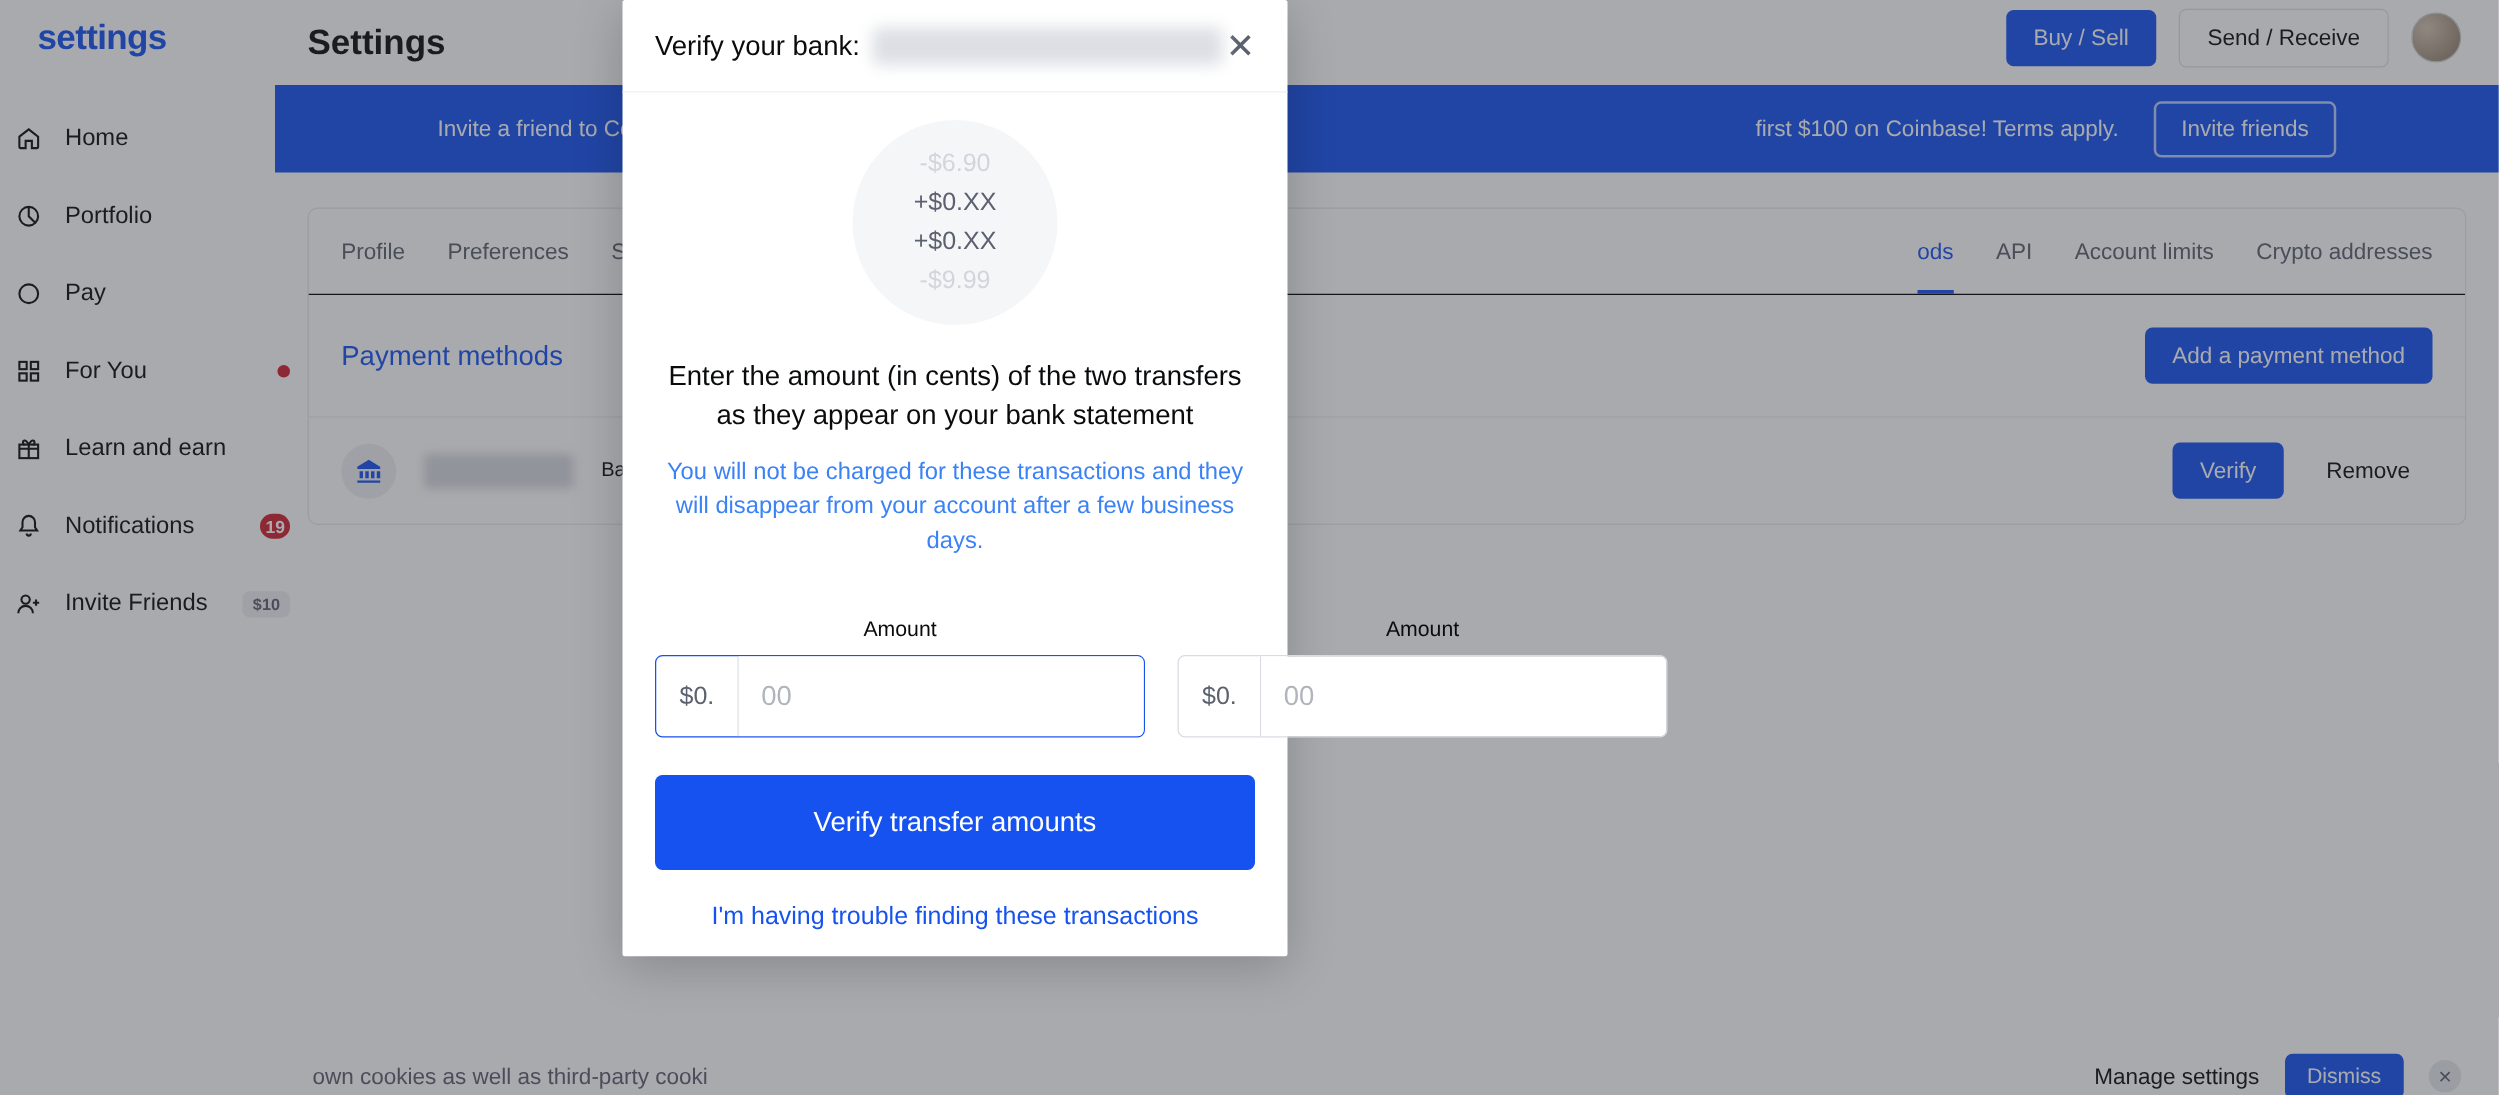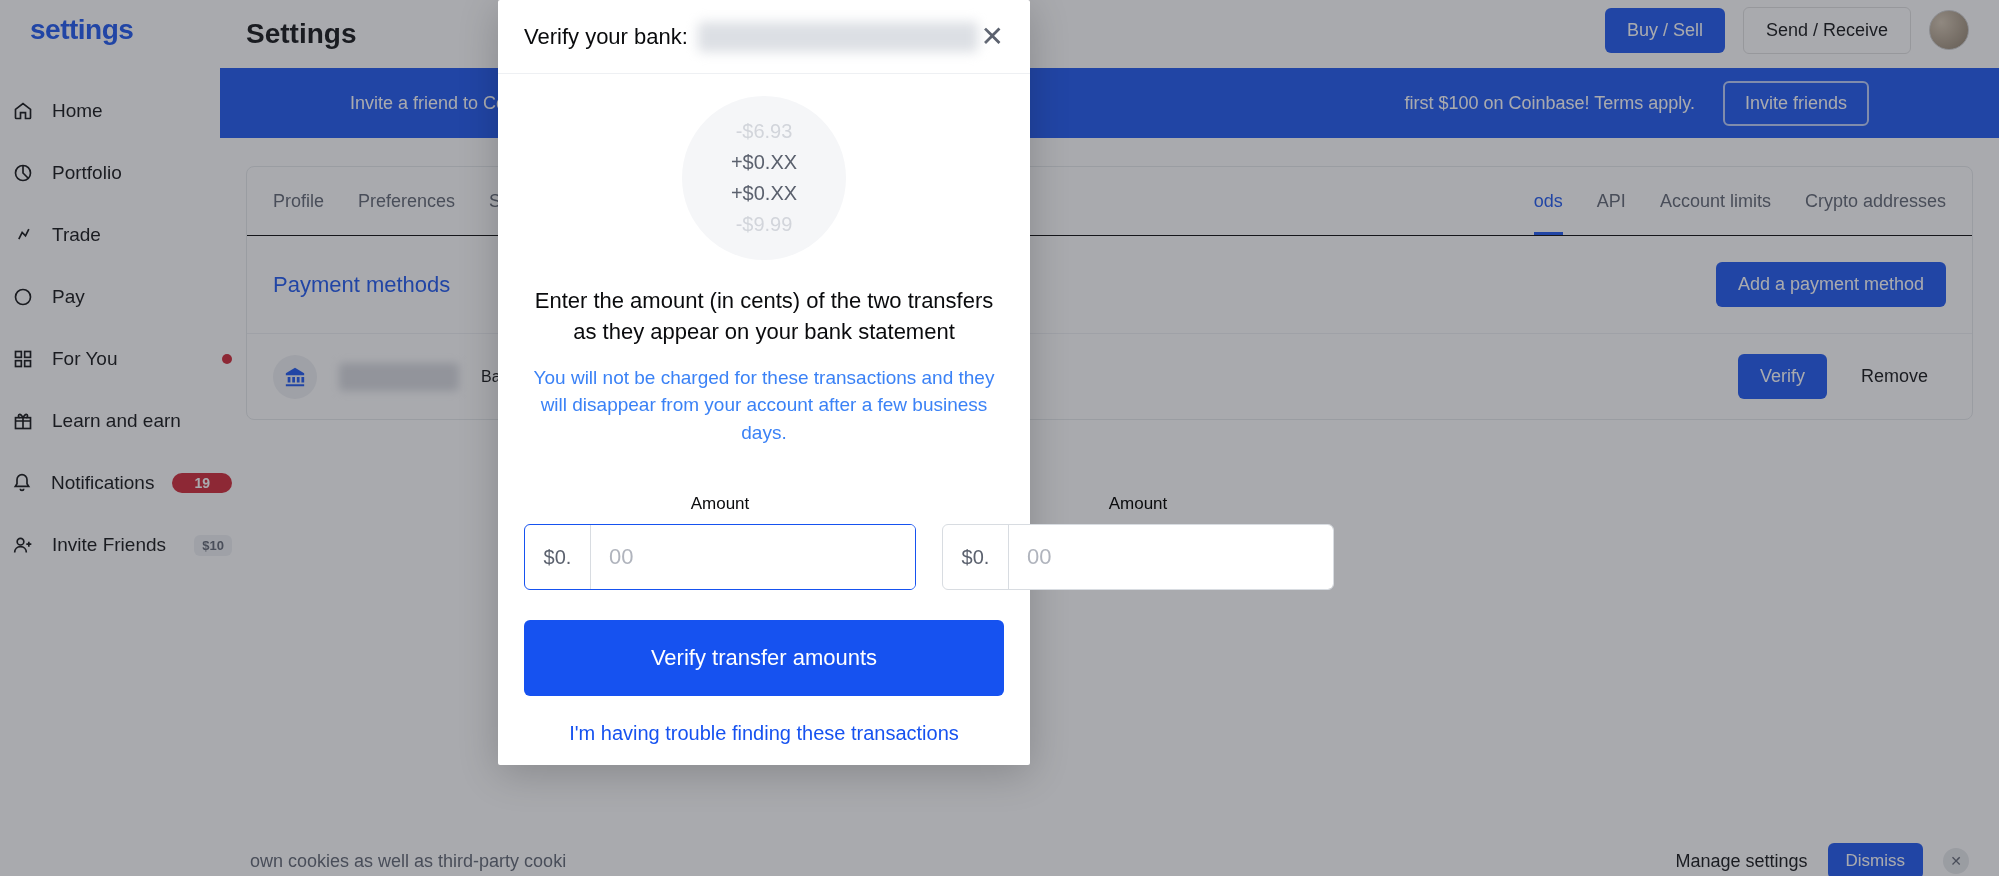--- a/index.html
+++ b/index.html
@@ -12,21 +12,21 @@
 .btn-primary { background: #1652f0; color: #fff; border: none; border-radius: 6px; padding: 12px 22px; font-size: 18px; font-weight: 500; cursor: pointer; }
 .btn-secondary { background: #fff; color: #0a0b0d; border: 1px solid #e0e0e0; border-radius: 6px; padding: 12px 22px; font-size: 18px; font-weight: 500; cursor: pointer; }
 .avatar { width: 40px; height: 40px; border-radius: 50%; background: radial-gradient(circle at 30% 30%, #d4c5b0, #8a7a65); border: 1px solid #ccc; }
 
 
 .sidebar { position: absolute; left: 12px; top: 0; bottom: 0; width: 220px; padding-top: 80px; }
 .side-item { display: flex; align-items: center; gap: 18px; padding: 20px 0 20px 0; font-size: 19px; font-weight: 500; cursor: pointer; }
 .side-icon { width: 22px; height: 22px; display: flex; align-items: center; justify-content: center; }
 .side-item .label { flex: 1; }
 .dot-red { width: 10px; height: 10px; background: #cf202f; border-radius: 50%; }
-.badge-red { background: #cf202f; color: #fff; font-size: 14px; font-weight: 600; border-radius: 20px; padding: 2px 22px; }
+.badge-red { background: #cf202f; color: #fff; font-size: 14px; font-weight: 600; border-radius: 20px; padding: 2px 4px; }
 .badge-gray { background: #eef0f3; color: #5b616e; font-size: 13px; font-weight: 600; border-radius: 6px; padding: 3px 8px; }
 
 
 .main { position: absolute; left: 220px; top: 0; right: 0; bottom: 0; }
 .page-title { font-size: 28px; font-weight: 600; padding: 18px 26px; }
 .banner { background: #1652f0; color: #fff; height: 70px; display: flex; align-items: center; justify-content: space-between; padding: 0 130px; font-size: 18px; }
 .banner .btn-outline { border: 2px solid rgba(255,255,255,0.7); background: transparent; color: #fff; border-radius: 6px; padding: 10px 20px; font-size: 18px; font-weight: 500; cursor: pointer; }
 
 .content-card { margin: 28px 26px; border: 1px solid #e6e8eb; border-radius: 8px; }
 .tabs { display: flex; gap: 34px; padding: 24px 26px 0 26px; border-bottom: 1px solid #000000; font-size: 18px; color: #5b616e; }
@@ -106,28 +106,20 @@
         <svg width="20" height="20" viewBox="0 0 24 24" fill="none" stroke="#0a0b0d" stroke-width="2">
           <circle cx="12" cy="12" r="9"></circle>
           <path d="M12 3v9l6 6"></path>
         </svg>
       </span>
     <span class="label">Portfolio</span>
   </div>
   <div class="side-item">
     <span class="side-icon">
         <svg width="20" height="20" viewBox="0 0 24 24" fill="none" stroke="#0a0b0d" stroke-width="2">
-          <path d="M7 17l4-8 4 4 4-8"></path>
-        </svg>
-      </span>
-    <span class="label">Trade</span>
-  </div>
-  <div class="side-item">
-    <span class="side-icon">
-        <svg width="20" height="20" viewBox="0 0 24 24" fill="none" stroke="#0a0b0d" stroke-width="2">
           <circle cx="12" cy="12" r="9"></circle>
         </svg>
       </span>
     <span class="label">Pay</span>
   </div>
   <div class="side-item">
     <span class="side-icon">
         <svg width="20" height="20" viewBox="0 0 24 24" fill="none" stroke="#0a0b0d" stroke-width="2">
           <rect x="3" y="3" width="7" height="7"></rect>
           <rect x="14" y="3" width="7" height="7"></rect>
@@ -225,21 +217,21 @@
 <div class="modal">
   <div class="modal-head">
     <div class="modal-title">
       <span>Verify your bank:</span>
       <span class="title-blur"></span>
     </div>
     <button class="close-x">✕</button>
   </div>
   <div class="modal-body">
     <div class="circle-demo">
-      <div class="fade">-$6.93</div>
+      <div class="fade">-$6.90</div>
       <div class="strong">+$0.XX</div>
       <div class="strong">+$0.XX</div>
       <div class="fade">-$9.99</div>
     </div>
     <div class="instr1">Enter the amount (in cents) of the two transfers as they appear on your bank statement</div>
     <div class="instr2">You will not be charged for these transactions and they will disappear from your account after a few business days.</div>
   </div>
   <div class="amount-row">
     <div class="amount-col">
       <div class="amount-label">Amount</div>

